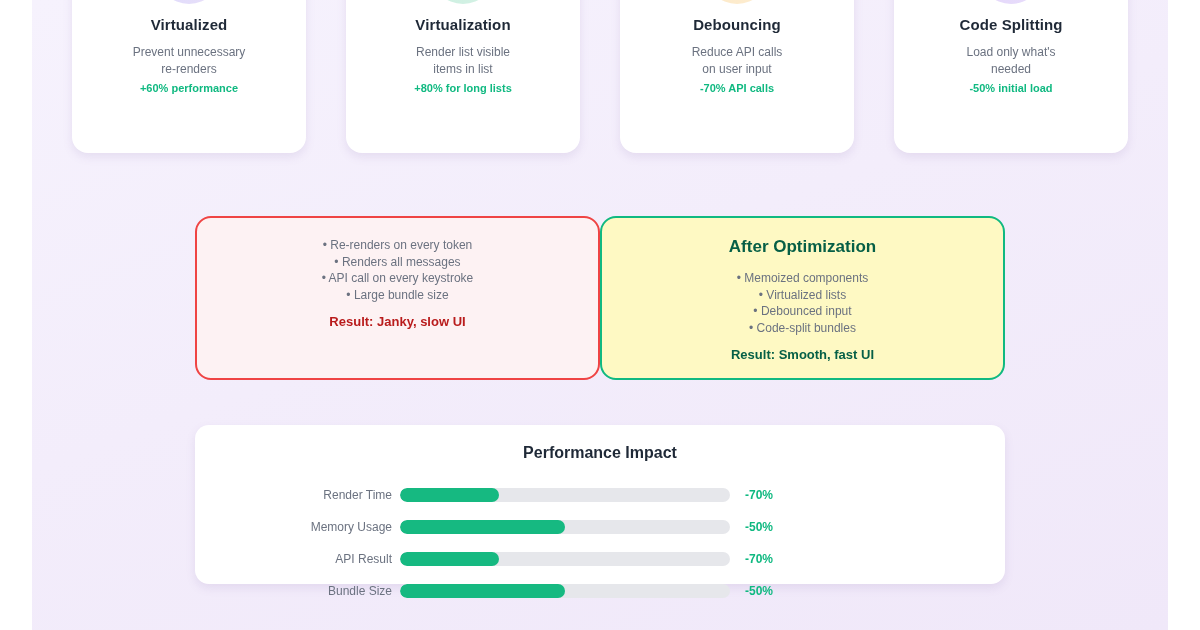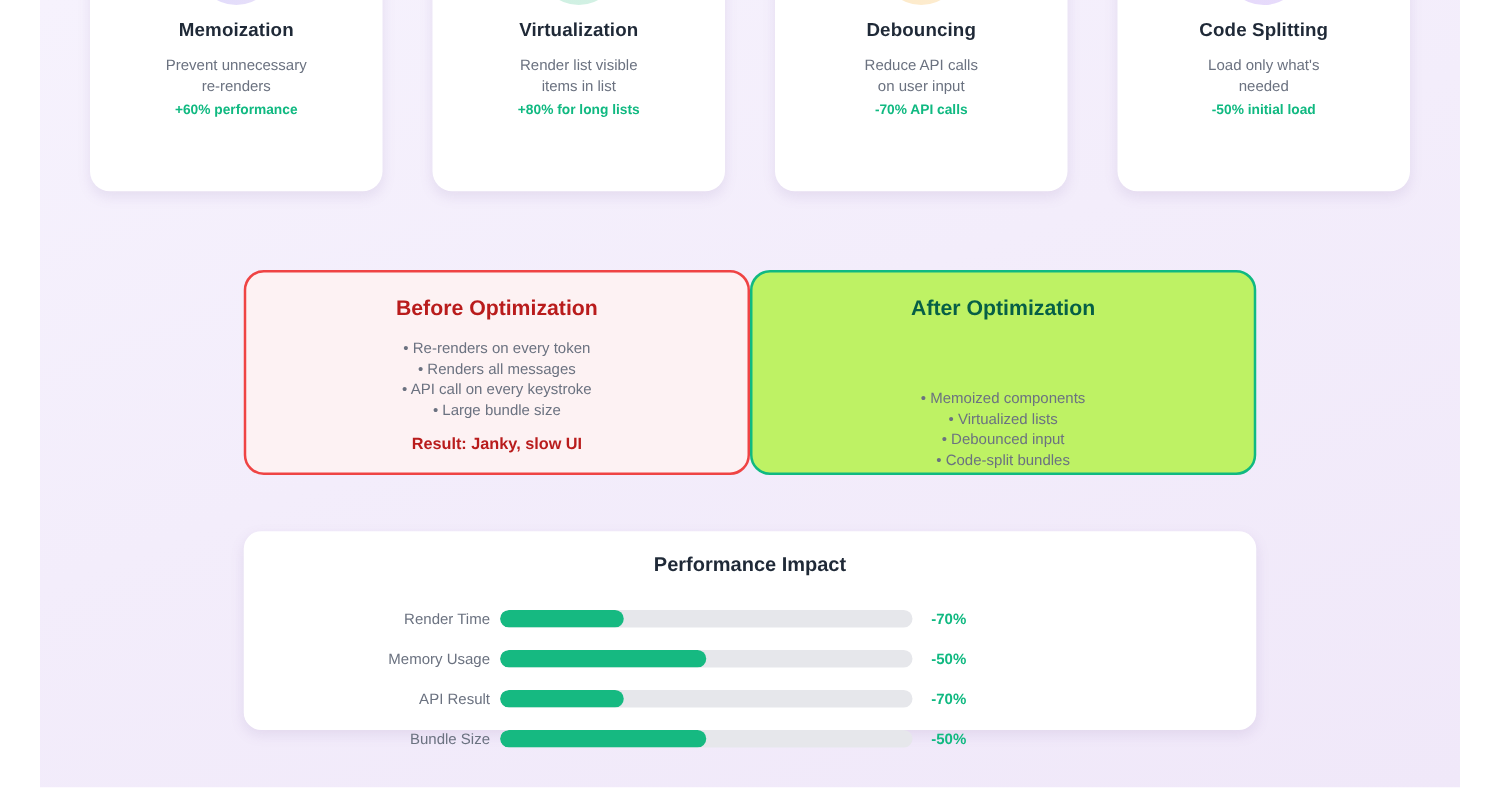--- a/index.html
+++ b/index.html
@@ -78,23 +78,22 @@
     width: 405px; height: 164px;
     border-radius: 16px;
     display: flex; flex-direction: column; align-items: center;
     padding-top: 19px;
   }
   .panel.before {
     background: #fdf2f3;
     border: 2px solid #ef4444;
   }
   .panel.after {
-    background: #bef264;
+    background: #fef9c3;
     border: 2px solid #10b981;
-    gap: 40px;
   }
   .panel-title { font-size: 17px; font-weight: bold; margin-bottom: 13px; }
   .panel.before .panel-title { color: #b91c1c; }
   .panel.after  .panel-title { color: #065f46; }
   .panel-list {
     list-style: none; text-align: center;
     font-size: 12px; color: #6b7280; line-height: 16.5px;
   }
   .panel-result { font-size: 13px; font-weight: bold; margin-top: 11px; }
   .panel.before .panel-result { color: #b91c1c; }
@@ -145,21 +144,21 @@
 <body>
 
 <div id="stage">
 
   <div class="page-bg"></div>
 
   <div class="cards-row">
 
     <div class="feature-card">
       <div class="avatar memo">M</div>
-      <div class="feature-title">Memoization</div>
+      <div class="feature-title">Virtualized</div>
       <div class="feature-desc">Prevent unnecessary</div>
       <div class="feature-desc">re-renders</div>
       <div class="feature-metric">+60% performance</div>
     </div>
 
     <div class="feature-card">
       <div class="avatar virt">V</div>
       <div class="feature-title">Virtualization</div>
       <div class="feature-desc">Render list visible</div>
       <div class="feature-desc">items in list</div>
@@ -180,21 +179,20 @@
       <div class="feature-desc">Load only what's</div>
       <div class="feature-desc">needed</div>
       <div class="feature-metric">-50% initial load</div>
     </div>
 
   </div>
 
   <div class="compare">
 
     <div class="panel before">
-      <div class="panel-title">Before Optimization</div>
       <ul class="panel-list">
         <li>• Re-renders on every token</li>
         <li>• Renders all messages</li>
         <li>• API call on every keystroke</li>
         <li>• Large bundle size</li>
       </ul>
       <div class="panel-result">Result: Janky, slow UI</div>
     </div>
 
     <div class="panel after">

